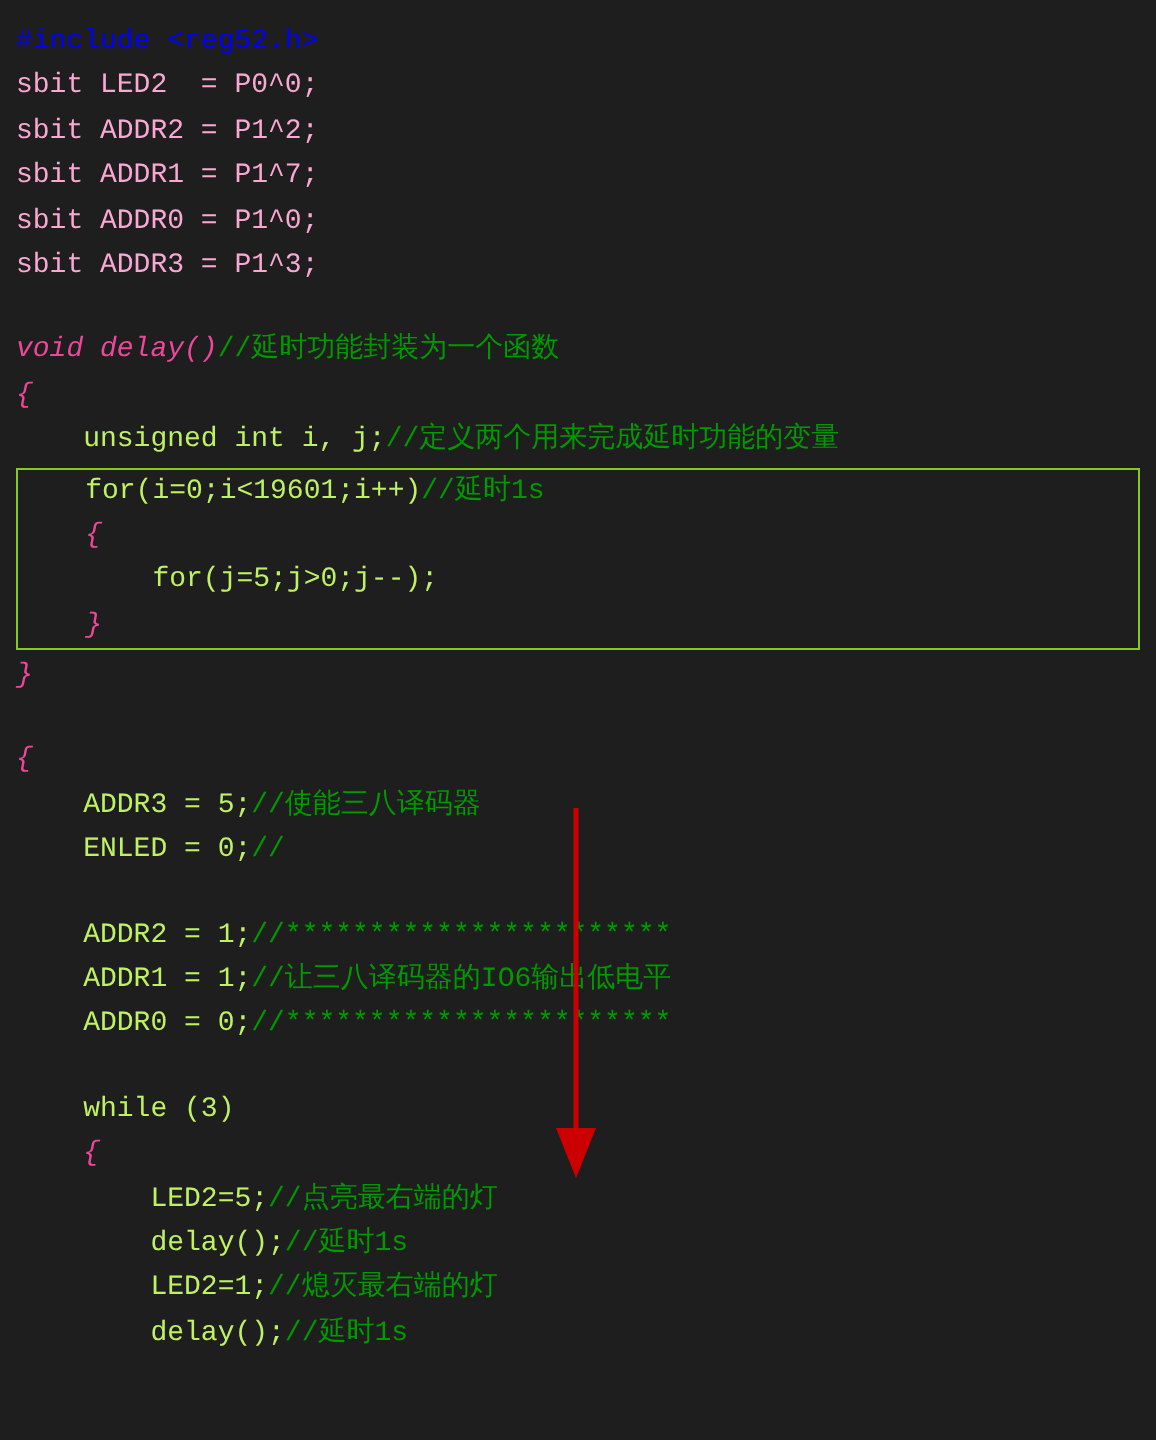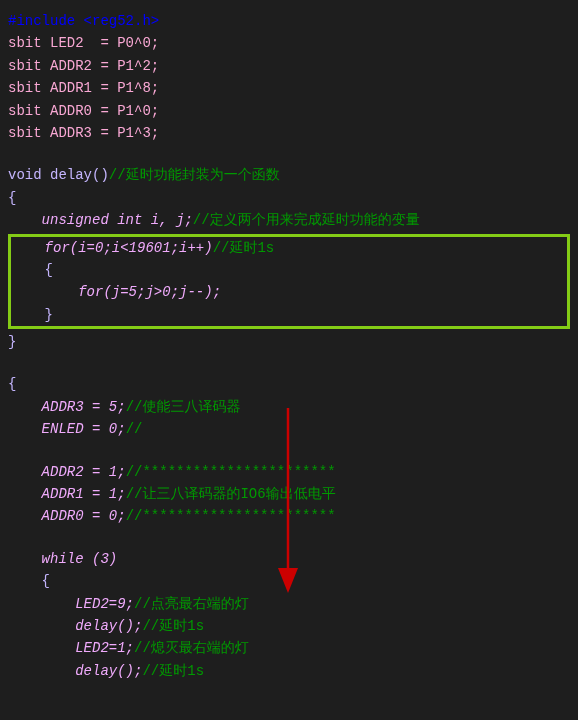--- a/index.html
+++ b/index.html
@@ -33,27 +33,27 @@
       min-height: 22px;
     }
 
     .code-text {
       white-space: pre;
     }
 
     
     .blue { color: #0000ff; }
     .cyan { color: #f9a8d4; }
-    .white { color: #c4b5fd; }
-    .dark-cyan { color: #f0abfc; font-style: italic; }
+    .white { color: #ec4899; font-style: italic; }
+    .dark-cyan { color: #bef264; }
     .comment-green { color: #009900; }
 
     
     .highlight-box {
-      border: 3px solid #84cc16;
+      border: 1px solid #84cc16;
       margin: 2px 0;
       background-color: transparent;
       position: relative;
     }
 
     .empty-line {
       height: 20px;
     }
   </style>
 </head>
@@ -65,21 +65,21 @@
     <span class="code-text blue">#include &lt;reg52.h&gt;</span>
   </div>
 
   <div class="code-line">
     <span class="code-text cyan">sbit LED2  = P0^0;</span>
   </div>
   <div class="code-line">
     <span class="code-text cyan">sbit ADDR2 = P1^2;</span>
   </div>
   <div class="code-line">
-    <span class="code-text cyan">sbit ADDR1 = P1^8;</span>
+    <span class="code-text cyan">sbit ADDR1 = P1^7;</span>
   </div>
   <div class="code-line">
     <span class="code-text cyan">sbit ADDR0 = P1^0;</span>
   </div>
   <div class="code-line">
     <span class="code-text cyan">sbit ADDR3 = P1^3;</span>
   </div>
 
   <div class="empty-line"></div>
 
@@ -140,21 +140,21 @@
 
   <div class="code-line">
     <span class="code-text dark-cyan">    while (3)</span>
   </div>
   <div class="code-line">
     <span class="code-text white">    {</span>
   </div>
 
   <div style="position: relative;">
     <div class="code-line">
-      <span class="code-text dark-cyan">        LED2=9;</span><span class="code-text comment-green">//点亮最右端的灯</span>
+      <span class="code-text dark-cyan">        LED2=5;</span><span class="code-text comment-green">//点亮最右端的灯</span>
     </div>
 
     <svg style="position:absolute; top:-185px; left:220px; pointer-events:none; z-index:10;" width="140" height="200" xmlns="http://www.w3.org/2000/svg">
 
       <line x1="60" y1="0" x2="60" y2="165" stroke="#cc0000" stroke-width="2.5"></line>
 
       <polygon points="60,185 50,160 70,160" fill="#cc0000"></polygon>
     </svg>
   </div>
   <div class="code-line">

